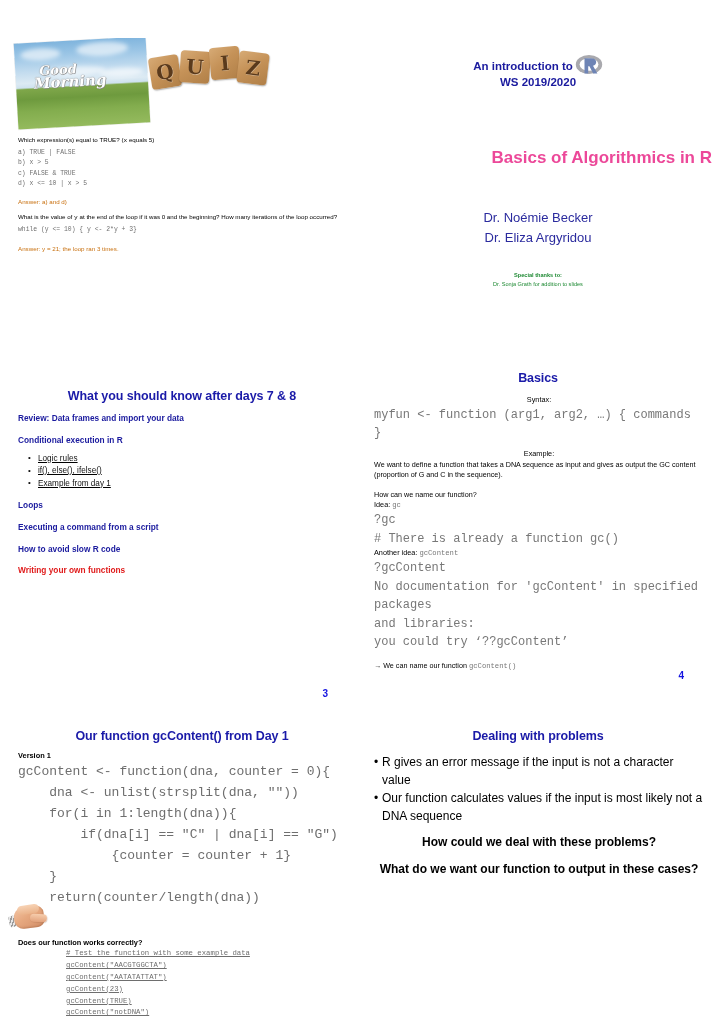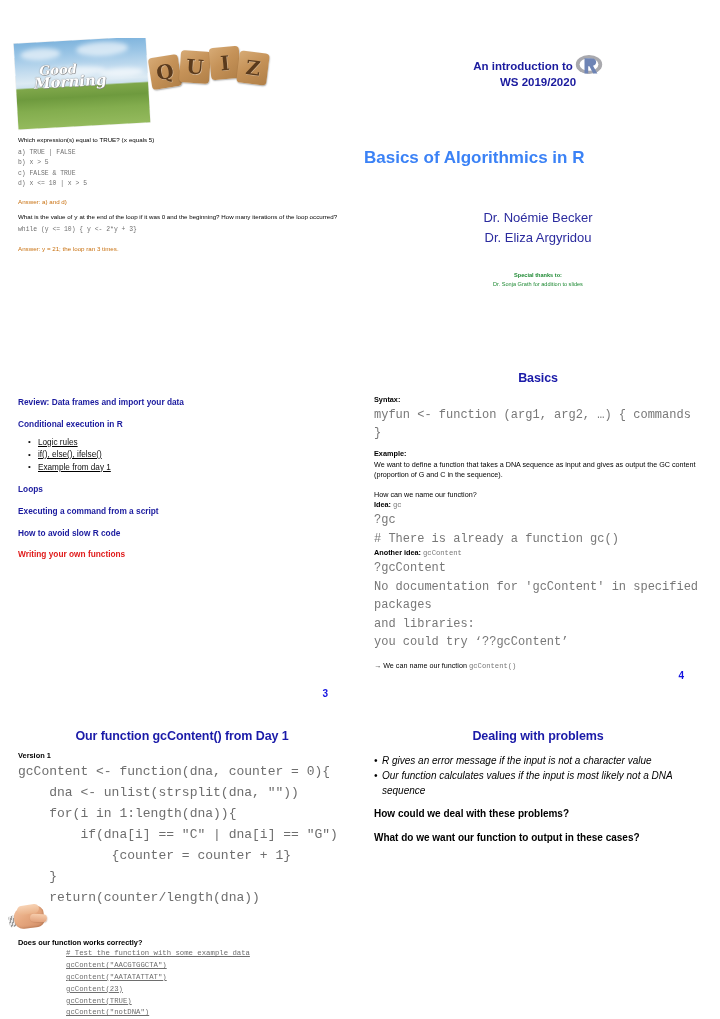--- a/index.html
+++ b/index.html
@@ -173,24 +173,24 @@
     display: inline-block;
     position: relative;
     width: 28px;
     height: 21px;
     vertical-align: -5px;
     margin-left: 2px;
   }
   .r-logo svg { display: block; }
 
   .main-title {
-    text-align: left;
+    text-align: right;
     font-size: 17px;
     font-weight: bold;
-    color: #3b82f6;
+    color: #ec4899;
     margin-top: 60px;
   }
   .authors {
     text-align: center;
     margin-top: 40px;
     font-size: 13px;
     color: #2b2b9e;
     line-height: 1.5;
   }
   .thanks {
@@ -234,21 +234,21 @@
     font-size: 8px;
     color: #111;
   }
 
   
   .body {
     padding: 10px 8px 0 10px;
     font-size: 7.2px;
     line-height: 1.47;
   }
-  .lbl { font-weight: bold; font-size: 7.3px; }
+  .lbl { font-weight: normal; font-size: 7.3px; text-align: center; }
   .mono-blk {
     font-family: "Liberation Mono", monospace;
     font-size: 12px;
     color: #777777;
     line-height: 1.55;
     white-space: pre-wrap;
     margin: 0;
   }
   .mono-inline {
     font-family: "Liberation Mono", monospace;
@@ -260,34 +260,34 @@
   .sp-9 { height: 9px; }
 
   .bul {
     list-style: none;
     margin: 0;
     padding: 0;
   }
   .bul li {
     position: relative;
     padding-left: 8px;
-    font-size: 10px;
+    font-size: 12px;
     line-height: 1.5;
-    font-style: italic;
   }
   .bul li::before {
     content: "\2022";
     position: absolute;
     left: 0;
     top: -0.5px;
   }
   .qline {
     font-weight: bold;
-    font-size: 10px;
+    font-size: 12px;
     margin: 0;
+    text-align: center;
   }
 
   
   .code-body { padding: 8px 6px 0 10px; position: relative; }
   .code-lbl {
     font-weight: bold;
     font-size: 7.4px;
     margin: 0 0 1px 0;
   }
   .code-blk {
@@ -411,20 +411,21 @@
       <div>Dr. Eliza Argyridou</div>
     </div>
 
     <div class="thanks">
       <div>Special thanks to:</div>
       <div class="t2">Dr. Sonja Grath for addition to slides</div>
     </div>
   </section>
 
   <section class="slide slide-3">
+    <h2 class="slide-title">What you should know after days 7 &amp; 8</h2>
 
     <div class="outline">
       <p class="ol-item">Review: Data frames and import your data</p>
       <p class="ol-item">Conditional execution in R</p>
       <ul class="ol-sub">
         <li>Logic rules</li>
         <li>if(), else(), ifelse()</li>
         <li>Example from day 1</li>
       </ul>
       <p class="ol-item">Loops</p>

